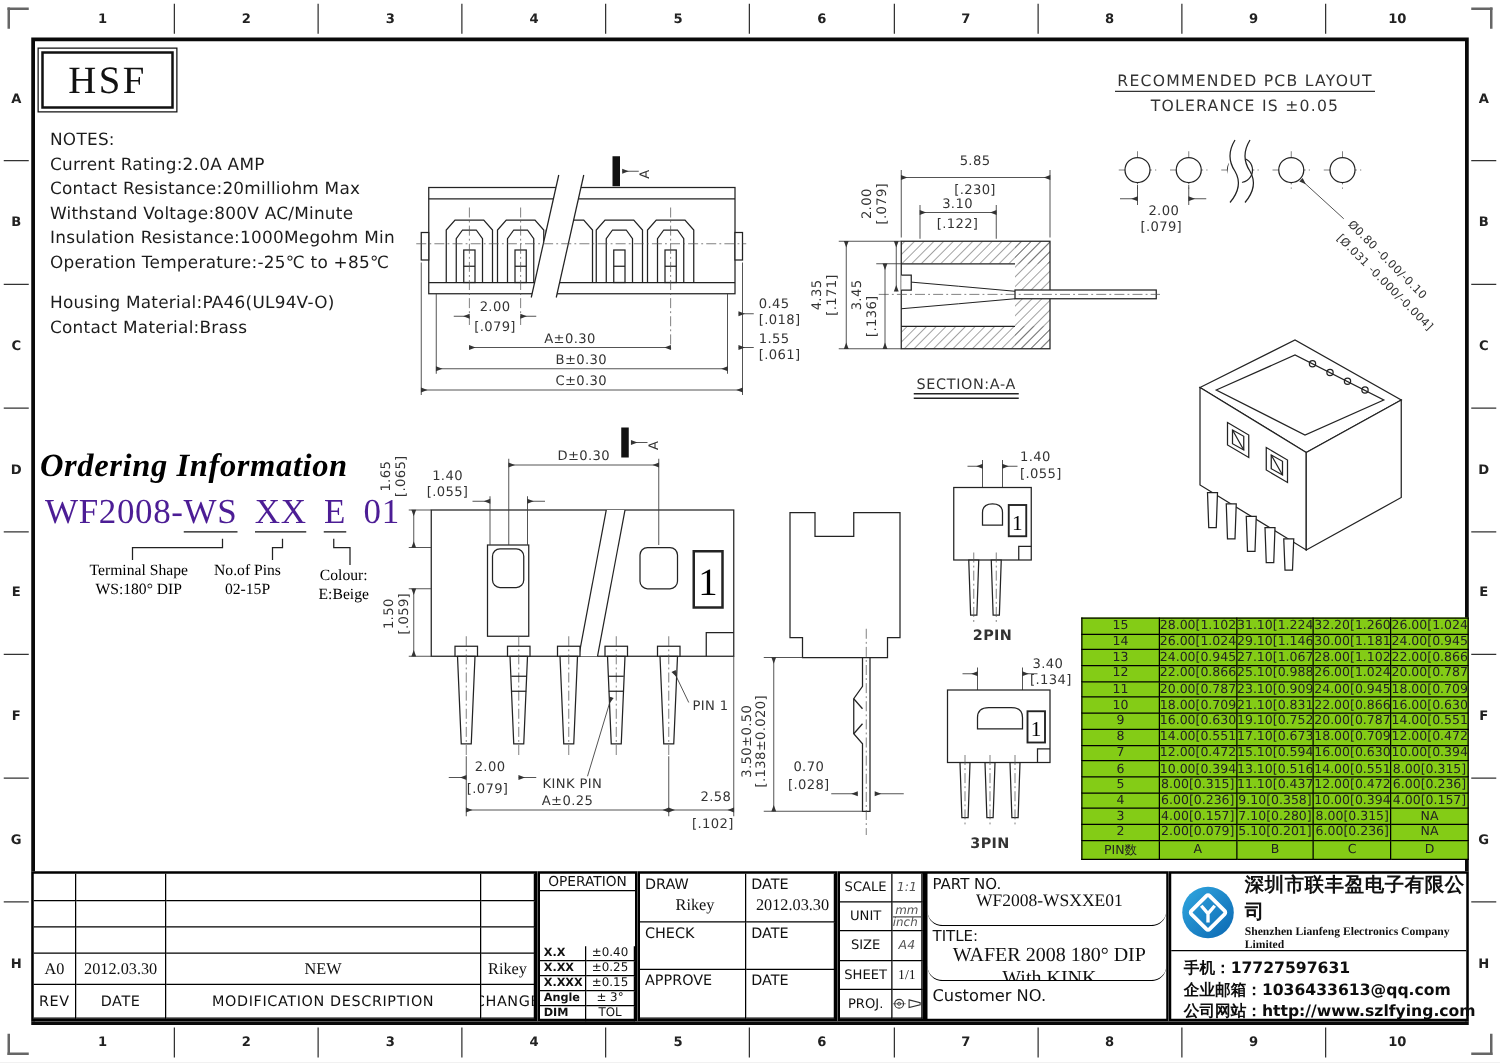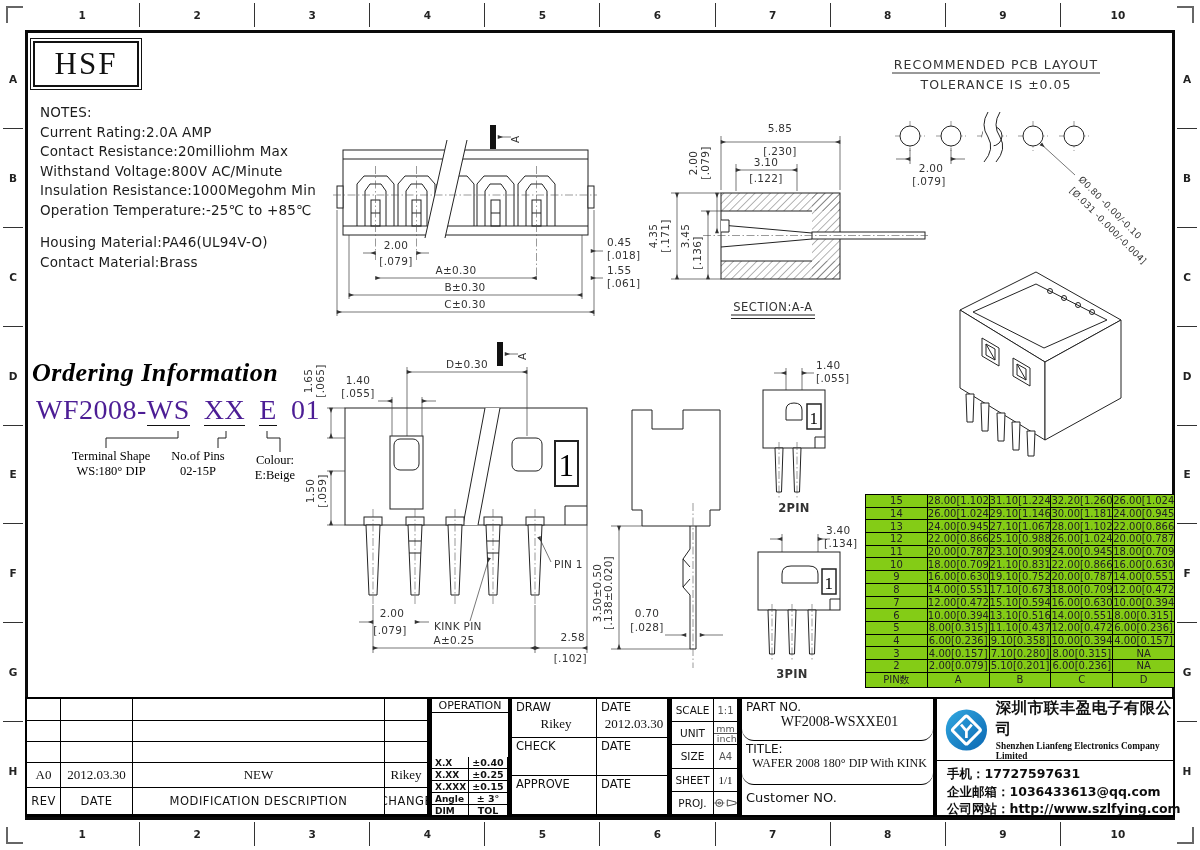--- a/index.html
+++ b/index.html
@@ -47,29 +47,29 @@
   
   .tb{box-sizing:border-box;border:2px solid #000;background:#fff;}
   #rev-grid{left:25px;top:697px;width:405px;height:120px;display:grid;grid-template-columns:34px 72px 1fr 43px;grid-template-rows:22px 21px 21px 25px 1fr;}
   .rvc{border-right:1.2px solid #000;border-bottom:1.2px solid #000;display:flex;align-items:center;justify-content:center;font:11px "DejaVu Sans",sans-serif;overflow:hidden;}
   .rser{font:13px "Liberation Serif",serif;}
   .rhd{font:11.5px "DejaVu Sans",sans-serif;letter-spacing:.5px;}
   #tol-grid{left:430px;top:697px;width:80px;height:120px;display:flex;flex-direction:column;gap:44px;}
   #tol-head{height:26px;border-bottom:1.2px solid #000;display:flex;align-items:center;justify-content:center;font:11px "DejaVu Sans",sans-serif;}
   #tol-rows{flex:1;display:grid;grid-template-columns:37px 1fr;}
   .tc{border-right:1.2px solid #000;border-bottom:1.2px solid #000;display:flex;align-items:center;padding-left:3px;font:bold 9px "DejaVu Sans",sans-serif;overflow:hidden;}
-  .tc.tv{font-weight:bold;font-size:9.5px;justify-content:center;padding-left:0;}
+  .tc.tv{font-weight:normal;font-size:9.5px;justify-content:center;padding-left:0;}
   #sign-grid{left:510px;top:697px;width:160px;height:120px;display:grid;grid-template-columns:85px 1fr;grid-template-rows:1fr 1fr 1fr;}
   .sc{border-right:1.2px solid #000;border-bottom:1.2px solid #000;padding:1px 0 0 4px;overflow:hidden;}
   .sc .lb{font:11.5px "DejaVu Sans",sans-serif;}
   .sc .vl{font:13px "Liberation Serif",serif;text-align:center;margin-top:2px;}
   #info-grid{left:670px;top:697px;width:70px;height:120px;display:grid;grid-template-columns:42px 1fr;grid-template-rows:repeat(5,1fr);}
   .ic{border-right:1.2px solid #000;border-bottom:1.2px solid #000;display:flex;align-items:center;justify-content:center;font:10.5px "DejaVu Sans",sans-serif;overflow:hidden;}
-  .ic.iv{color:#555;font-size:10px;}
-  .unit-box{line-height:9px;text-align:right;font-size:9.5px;}
+  .ic.iv{color:#555;font-size:10px;font-style:italic;}
+  .unit-box{line-height:9px;text-align:left;font-size:9.5px;}
   .unit-box .mm{border-bottom:1px solid #555;display:inline-block;padding:0 2px;}
   .sheet{color:#111;font-family:"Liberation Serif",serif;font-size:11px;}
   #part-grid{left:740px;top:697px;width:195px;height:120px;display:flex;flex-direction:column;}
   .pc{border-bottom:1.2px solid #000;padding:1px 0 0 4px;overflow:hidden;border-radius:12px;}
   .pc .lb{font:12px "DejaVu Sans",sans-serif;}
   .pc .vl{font:14px "Liberation Serif",serif;text-align:center;}
   #company{left:935px;top:697px;width:240px;height:120px;display:flex;flex-direction:column;}
   #company-top{height:62px;border-bottom:1.8px solid #000;display:flex;align-items:center;padding-left:7px;box-sizing:border-box;}
   #company-names{margin-left:7px;}
   #company-cn{font:bold 15.5px "DejaVu Sans",sans-serif;letter-spacing:.5px;}
@@ -672,21 +672,21 @@
     </div>
   </div>
 
   <div class="abs tb" id="part-grid">
     <div class="pc" style="height:40px">
       <div class="lb">PART NO.</div>
       <div class="vl">WF2008-WSXXE01</div>
     </div>
     <div class="pc" style="height:42px">
       <div class="lb">TITLE:</div>
-      <div class="vl" style="font-size:12px">WAFER 2008 180° DIP With KINK</div>
+      <div class="vl" style="font-size:16px">WAFER 2008 180° DIP With KINK</div>
     </div>
     <div class="pc" style="flex:1;border-bottom:none;padding-top:5px">
       <div class="lb" style="font-size:13px">Customer NO.</div>
     </div>
   </div>
 
   <div class="abs tb" id="company">
     <div id="company-top">
       <svg width="50" height="50" viewBox="0 0 50 50">
         <circle cx="25" cy="25" r="23" fill="url(#lg)"></circle>

